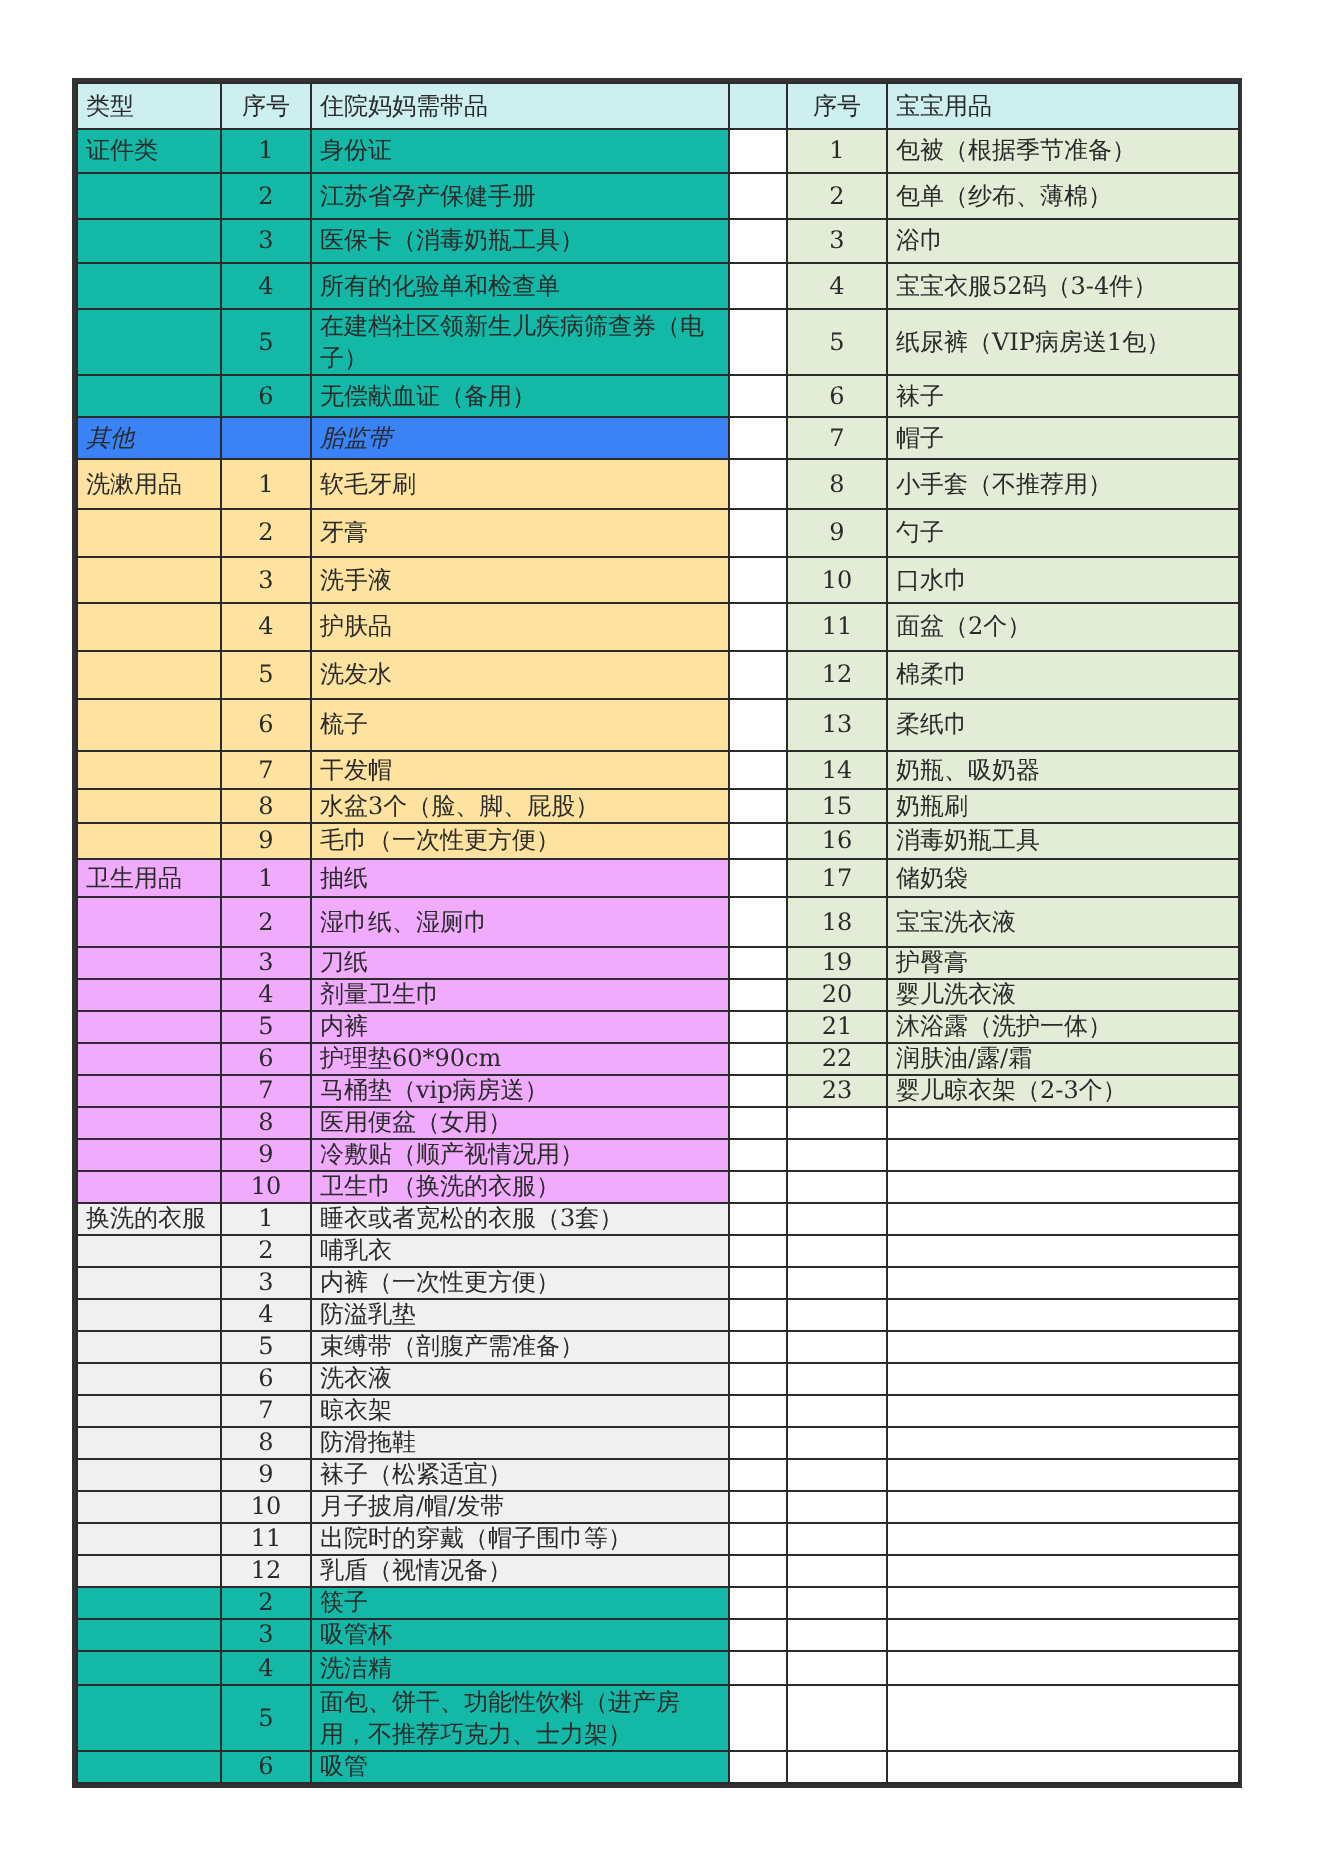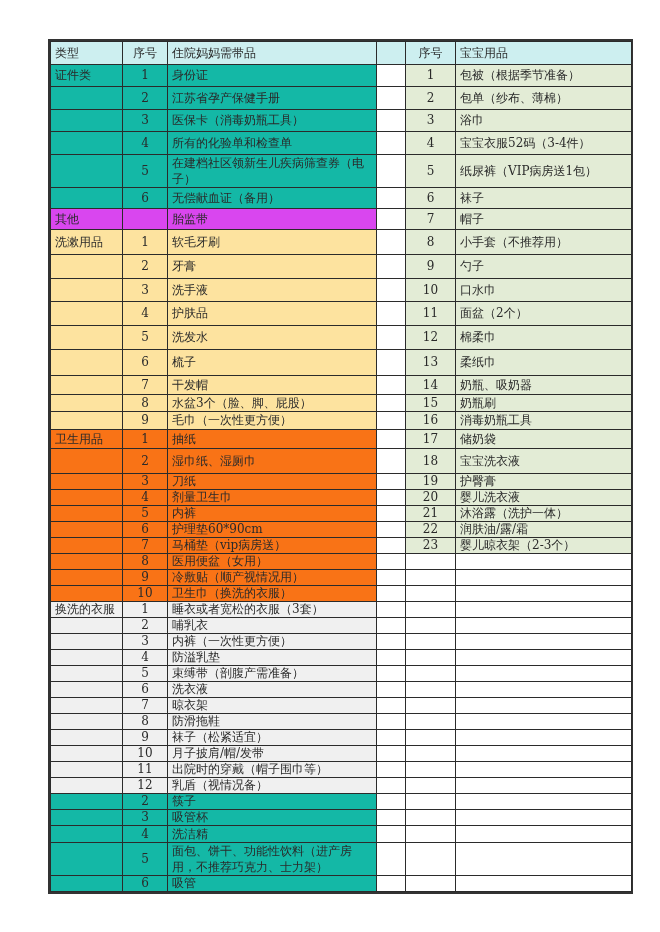--- a/index.html
+++ b/index.html
@@ -1,30 +1,30 @@
 <!DOCTYPE html>
 <html><head>
 <meta charset="utf-8">
 <style>
   html, body { margin:0; padding:0; background:#ffffff; }
   body { width:660px; height:932px; position:relative; overflow:hidden;
          font-family:"DejaVu Serif", "Liberation Serif", serif; color:#2a2a2a; }
   #sheet { position:absolute; left:36px; top:39px; width:581px;
-           border:2px solid #333; box-sizing:content-box;margin-left:12px; }
+           border:2px solid #333; box-sizing:content-box; }
   table { border-collapse:collapse; table-layout:fixed; width:581px; }
   td { border:1.5px solid #2b2b2b; padding:0 4px; font-size:12px; line-height:15px;
        vertical-align:middle; overflow:hidden; white-space:nowrap; }
   td.wrap { white-space:normal; line-height:16px; }
   td.num { text-align:center; }
   td.gap { background:#ffffff; }
   .c-header { background:#cdeff0; }
   .c-pink { background:#14b8a6; }
-  .c-orange { background:#d946ef; }
+  .c-orange { background:#3b82f6;font-style:italic; }
   .c-yellow { background:#fde39f; }
-  .c-blue { background:#f97316; }
+  .c-blue { background:#f0abfc; }
   .c-gray { background:#f0f0f0; }
   .c-green { background:#e3ecd6; }
   .c-white { background:#ffffff; }
 </style>
 </head>
 <body>
 
 <div id="sheet">
   <table>
     <colgroup>

